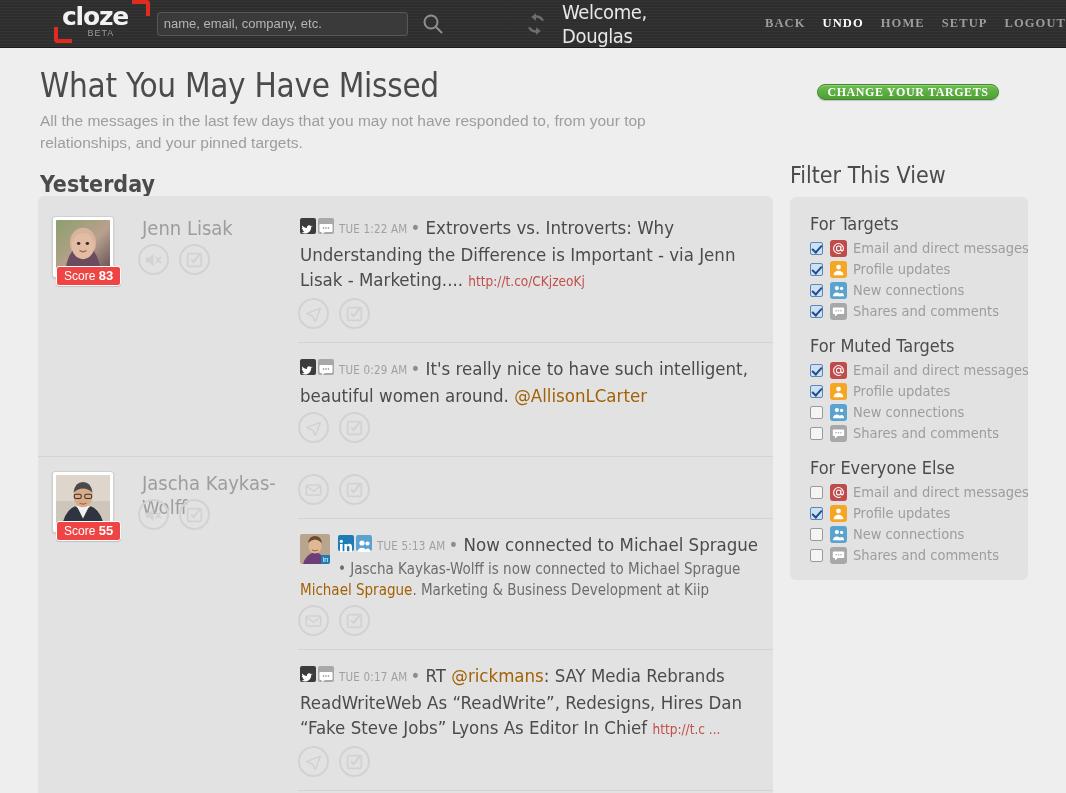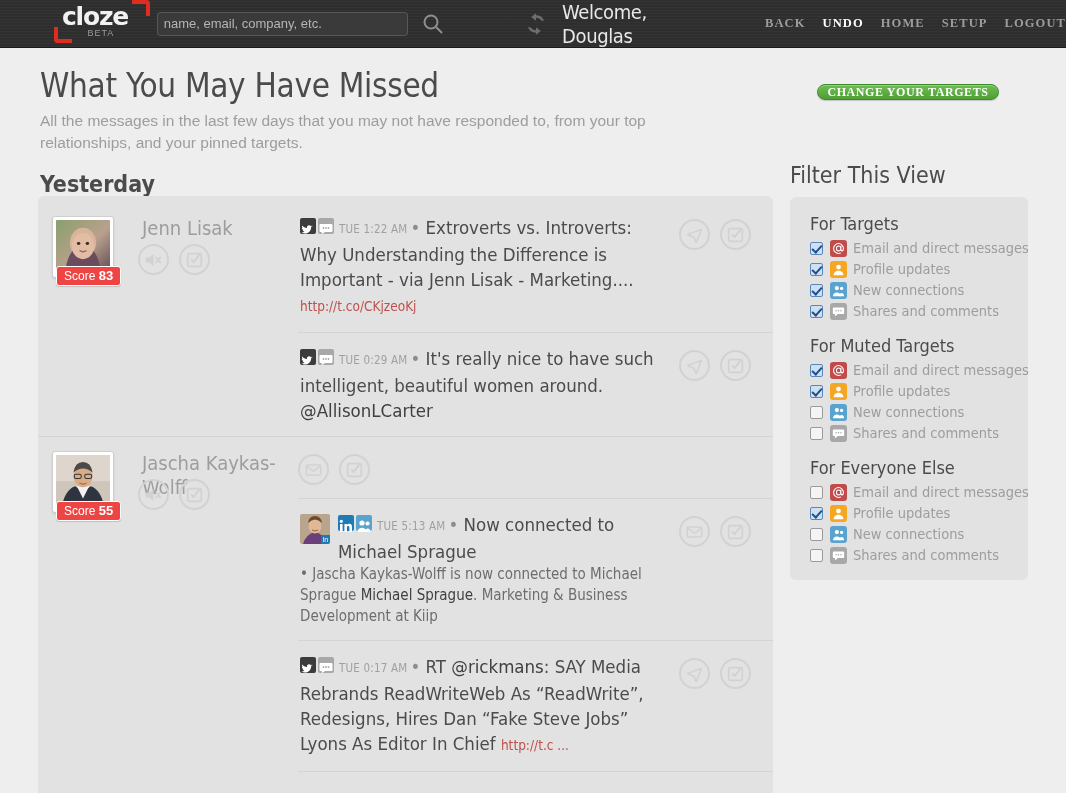--- a/index.html
+++ b/index.html
@@ -95,30 +95,30 @@
   .person-actions { position: absolute; left: 100px; top: 42px; display: flex; gap: 10px; }
 
   .circle-btn {
     width: 31px; height: 31px; border-radius: 50%;
     border: 2px solid #d2d2d2; display: flex; align-items: center; justify-content: center;
     cursor: pointer; background: transparent;
   }
   .circle-btn svg { display: block; }
 
   .msg-col { flex: 1; padding: 0; position: relative; }
-  .msg-row { display: flex; align-items: flex-start; border-top: 1px solid #d4d4d4; padding: 13px 0 13px 0; }
+  .msg-row { display: flex; align-items: flex-start; border-top: 1px solid #d4d4d4; padding: 13px 0 13px 0; flex-direction: column; }
   .msg-row:first-child { border-top: none; }
   .msg-body { flex: 1; padding-left: 2px; padding-right: 6px; font-size: 18.5px;
               line-height: 25px; color: #4b4b4b; }
   .msg-actions { width: 94px; flex: none; display: flex; gap: 10px; padding-top: 4px; }
 
   .src-icon { display: inline-block; width: 16px; height: 16px; vertical-align: -3px; border-radius: 2px; margin-right: 2px; }
   .ts { font-size: 11.5px; color: #a0a0a0; letter-spacing: .2px; margin: 0 3px 0 3px; vertical-align: 1px; }
   .bullet { color: #8d8d8d; }
-  .lnk { color: #404040; margin-top: 10px; }
+  .lnk { color: #a16207; margin-top: 10px; }
   .lnk-small { color: #c0504d; font-size: 13.5px; }
   .muted-note { color: #6d6d6d; font-size: 15px; line-height: 21px; }
   .sub-avatar { width: 30px; height: 30px; border-radius: 2px; float: left; margin: 2px 8px 2px 0; }
 
   
   #sidebar { position: absolute; left: 790px; top: 162px; width: 238px; }
   #filter-title { font-size: 23px; color: #4b4b4b; margin-bottom: 9px; }
   #filter-card { background: #e2e2e2; border-radius: 6px; padding: 12px 14px 14px 14px; }
   .group-title { font-size: 18px; color: #4b4b4b; margin: 4px 0 4px 6px; }
   .group + .group { margin-top: 14px; }

